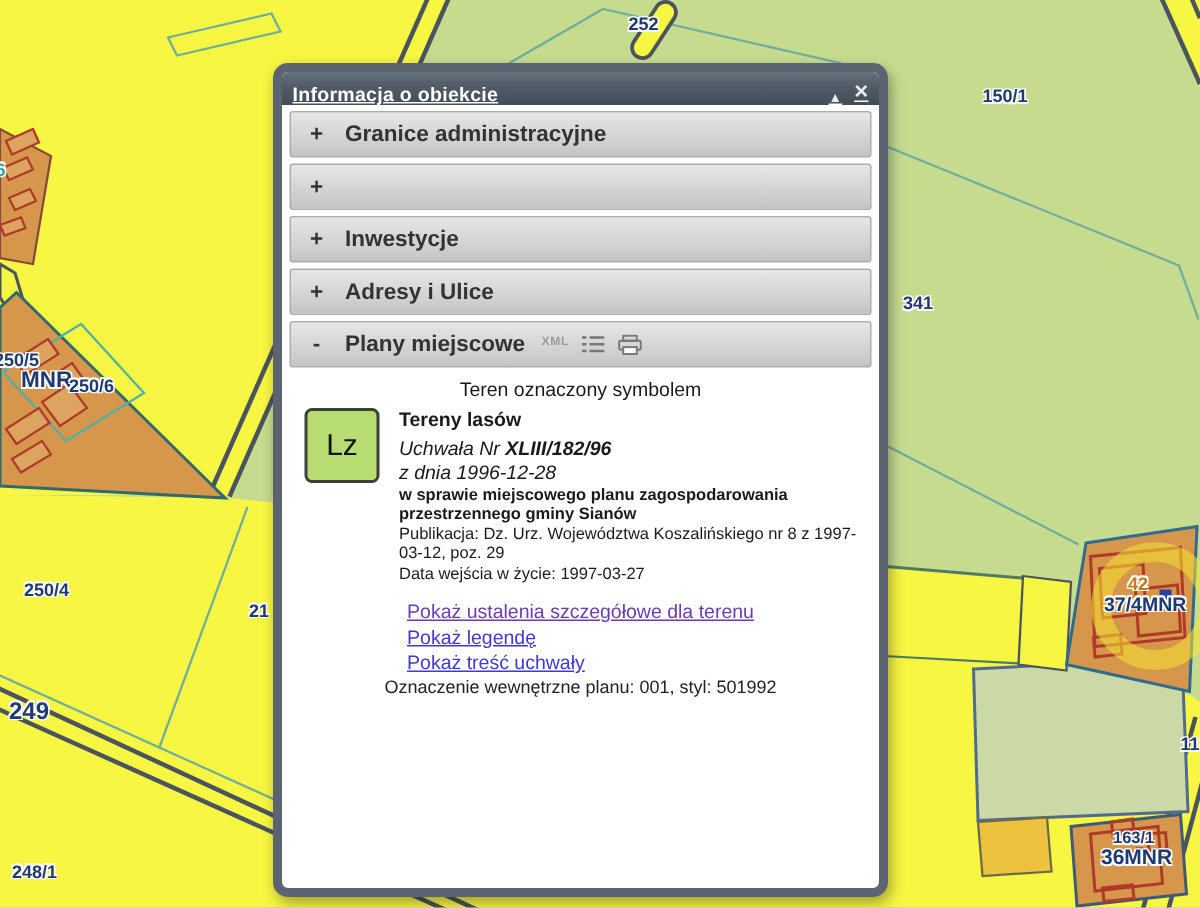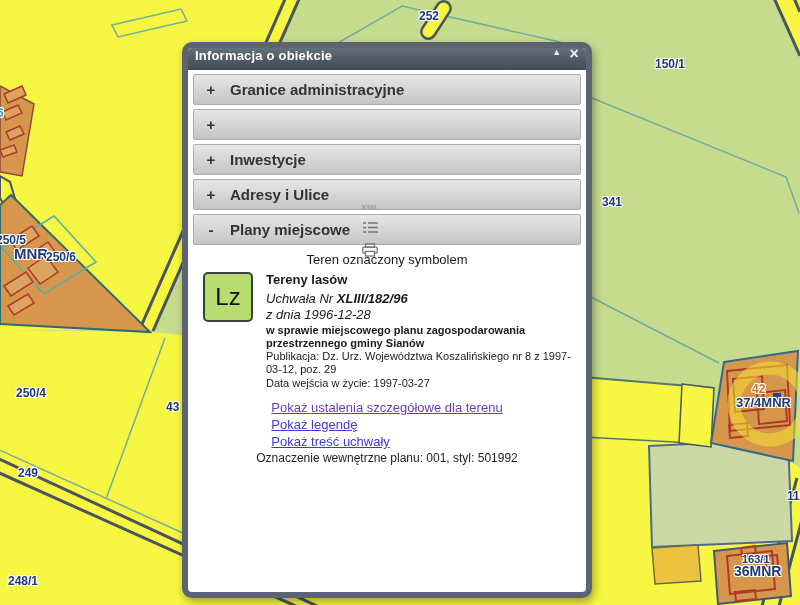--- a/index.html
+++ b/index.html
@@ -16,45 +16,45 @@
     position:absolute;font-weight:bold;color:var(--navy,#1e3a72);white-space:nowrap;
     text-shadow:-1px -1px 0 #fff,1px -1px 0 #fff,-1px 1px 0 #fff,1px 1px 0 #fff,0 1px 0 #fff,0 -1px 0 #fff;
   }
   
   #popup{
     position:absolute;left:182px;top:42px;width:410px;height:556px;box-sizing:border-box;
     border:6px solid var(--frame,#5b6470);border-radius:10px;background:#ffffff;
     box-shadow:2px 4px 9px rgba(0,0,0,.35);display:flex;flex-direction:column;overflow:hidden;
   }
   #titlebar{
-    height:22px;flex:0 0 22px;display:flex;align-items:flex-start;
+    height:22px;flex:0 0 22px;display:flex;align-items:flex-end;
     background:linear-gradient(#64707c 0%,#515c67 45%,#434c56 100%);
-    color:#fff;font-size:13px;font-weight:bold;padding:0 7px;letter-spacing:.2px;
+    color:#fff;font-size:13px;font-weight:bold;padding:0 7px;letter-spacing:.2px;text-decoration:underline;
   }
   #titlebar .spacer{flex:1;}
   .tb-btn{color:#e8ecef;cursor:pointer;line-height:1;}
   #collapse-btn{font-size:9px;margin-right:8px;}
   #close-btn{font-size:16px;font-weight:bold;margin-top:-2px;}
   .acc-bar{
     margin:4px 5px 0 5px;height:29px;flex:0 0 29px;display:flex;align-items:center;
     background:linear-gradient(#e6e6e6,#cccccc 80%,#c3c3c3);
     border:1px solid #adadad;border-radius:2px;
     font-size:15px;font-weight:bold;color:#333;cursor:pointer;
   }
   .acc-sign{width:14px;text-align:center;margin:0 12px 0 10px;}
-  .acc-icons{display:flex;align-items:center;gap:9px;margin-left:11px;flex-direction:column;}
+  .acc-icons{display:flex;gap:9px;margin-left:11px;}
   .xml-ico{font-size:8px;font-weight:bold;color:#9a9a9a;letter-spacing:.5px;}
   .svg-ico{display:inline-block;}
   .content{flex:1;display:flex;flex-direction:column;padding:5px 0 0 0;overflow:hidden;align-items:center;}
   .intro{font-size:13px;color:#1a1a1a;margin:2px 8px 5px 8px;}
   .sym-row{display:flex;gap:13px;margin:0 8px 0 15px;}
   .sym-box{
     width:46px;height:46px;flex:0 0 46px;background:var(--symbolGreen,#b7dc71);
     border:2px solid #3c4038;border-radius:5px;display:flex;align-items:center;justify-content:center;
-    font-size:24px;color:#111;
+    font-size:20px;color:#111;
   }
   .sym-details{font-size:13px;color:#1a1a1a;line-height:16px;}
   .sym-name{font-weight:bold;margin-bottom:3px;}
   .sym-res{font-style:italic;}
   .sym-res b{font-style:italic;}
   .sym-date{font-style:italic;margin-bottom:1px;}
   .sym-subject{font-weight:bold;font-size:11px;line-height:13px;max-width:308px;}
   .sym-pub{font-size:11px;line-height:13px;max-width:318px;}
   .sym-eff{font-size:11px;line-height:14px;}
   .links{margin:9px 8px 0 8px;}
@@ -148,22 +148,22 @@
   </svg>
   <div id="map-labels">
       <div class="map-label" style="left: 419px; top: 9px; font-size: 12px;">252</div>
       <div class="map-label" style="left: 655px; top: 57px; font-size: 12px;">150/1</div>
       <div class="map-label" style="left: 602px; top: 195px; font-size: 12px;">341</div>
       <div class="map-label" style="left: -4px; top: 233px; font-size: 12px;">250/5</div>
       <div class="map-label" style="left: 14px; top: 245px; font-size: 15px;">MNR</div>
       <div class="map-label" style="left: 46px; top: 250px; font-size: 12px;">250/6</div>
       <div class="map-label" style="left: -3px; top: 106px; font-size: 12px; color: rgb(47, 159, 159);">6</div>
       <div class="map-label" style="left: 16px; top: 386px; font-size: 12px;">250/4</div>
-      <div class="map-label" style="left: 166px; top: 400px; font-size: 12px;">43</div>
-      <div class="map-label" style="left: 6px; top: 466px; font-size: 12px; margin-left: 12px;">249</div>
+      <div class="map-label" style="left: 166px; top: 400px; font-size: 12px;">21</div>
+      <div class="map-label" style="left: 6px; top: 466px; font-size: 16px;">249</div>
       <div class="map-label" style="left: 8px; top: 574px; font-size: 12px;">248/1</div>
       <div class="map-label" style="left: 752px; top: 382px; font-size: 12px; color: rgb(200, 120, 30);">42</div>
       <div class="map-label" style="left: 736px; top: 395px; font-size: 13px;">37/4MNR</div>
       <div class="map-label" style="left: 787px; top: 489px; font-size: 12px;">115</div>
       <div class="map-label" style="left: 742px; top: 553px; font-size: 11px;">163/1</div>
       <div class="map-label" style="left: 734px; top: 563px; font-size: 14px;">36MNR</div>
     </div>
 </div>
 
 <div id="popup">

